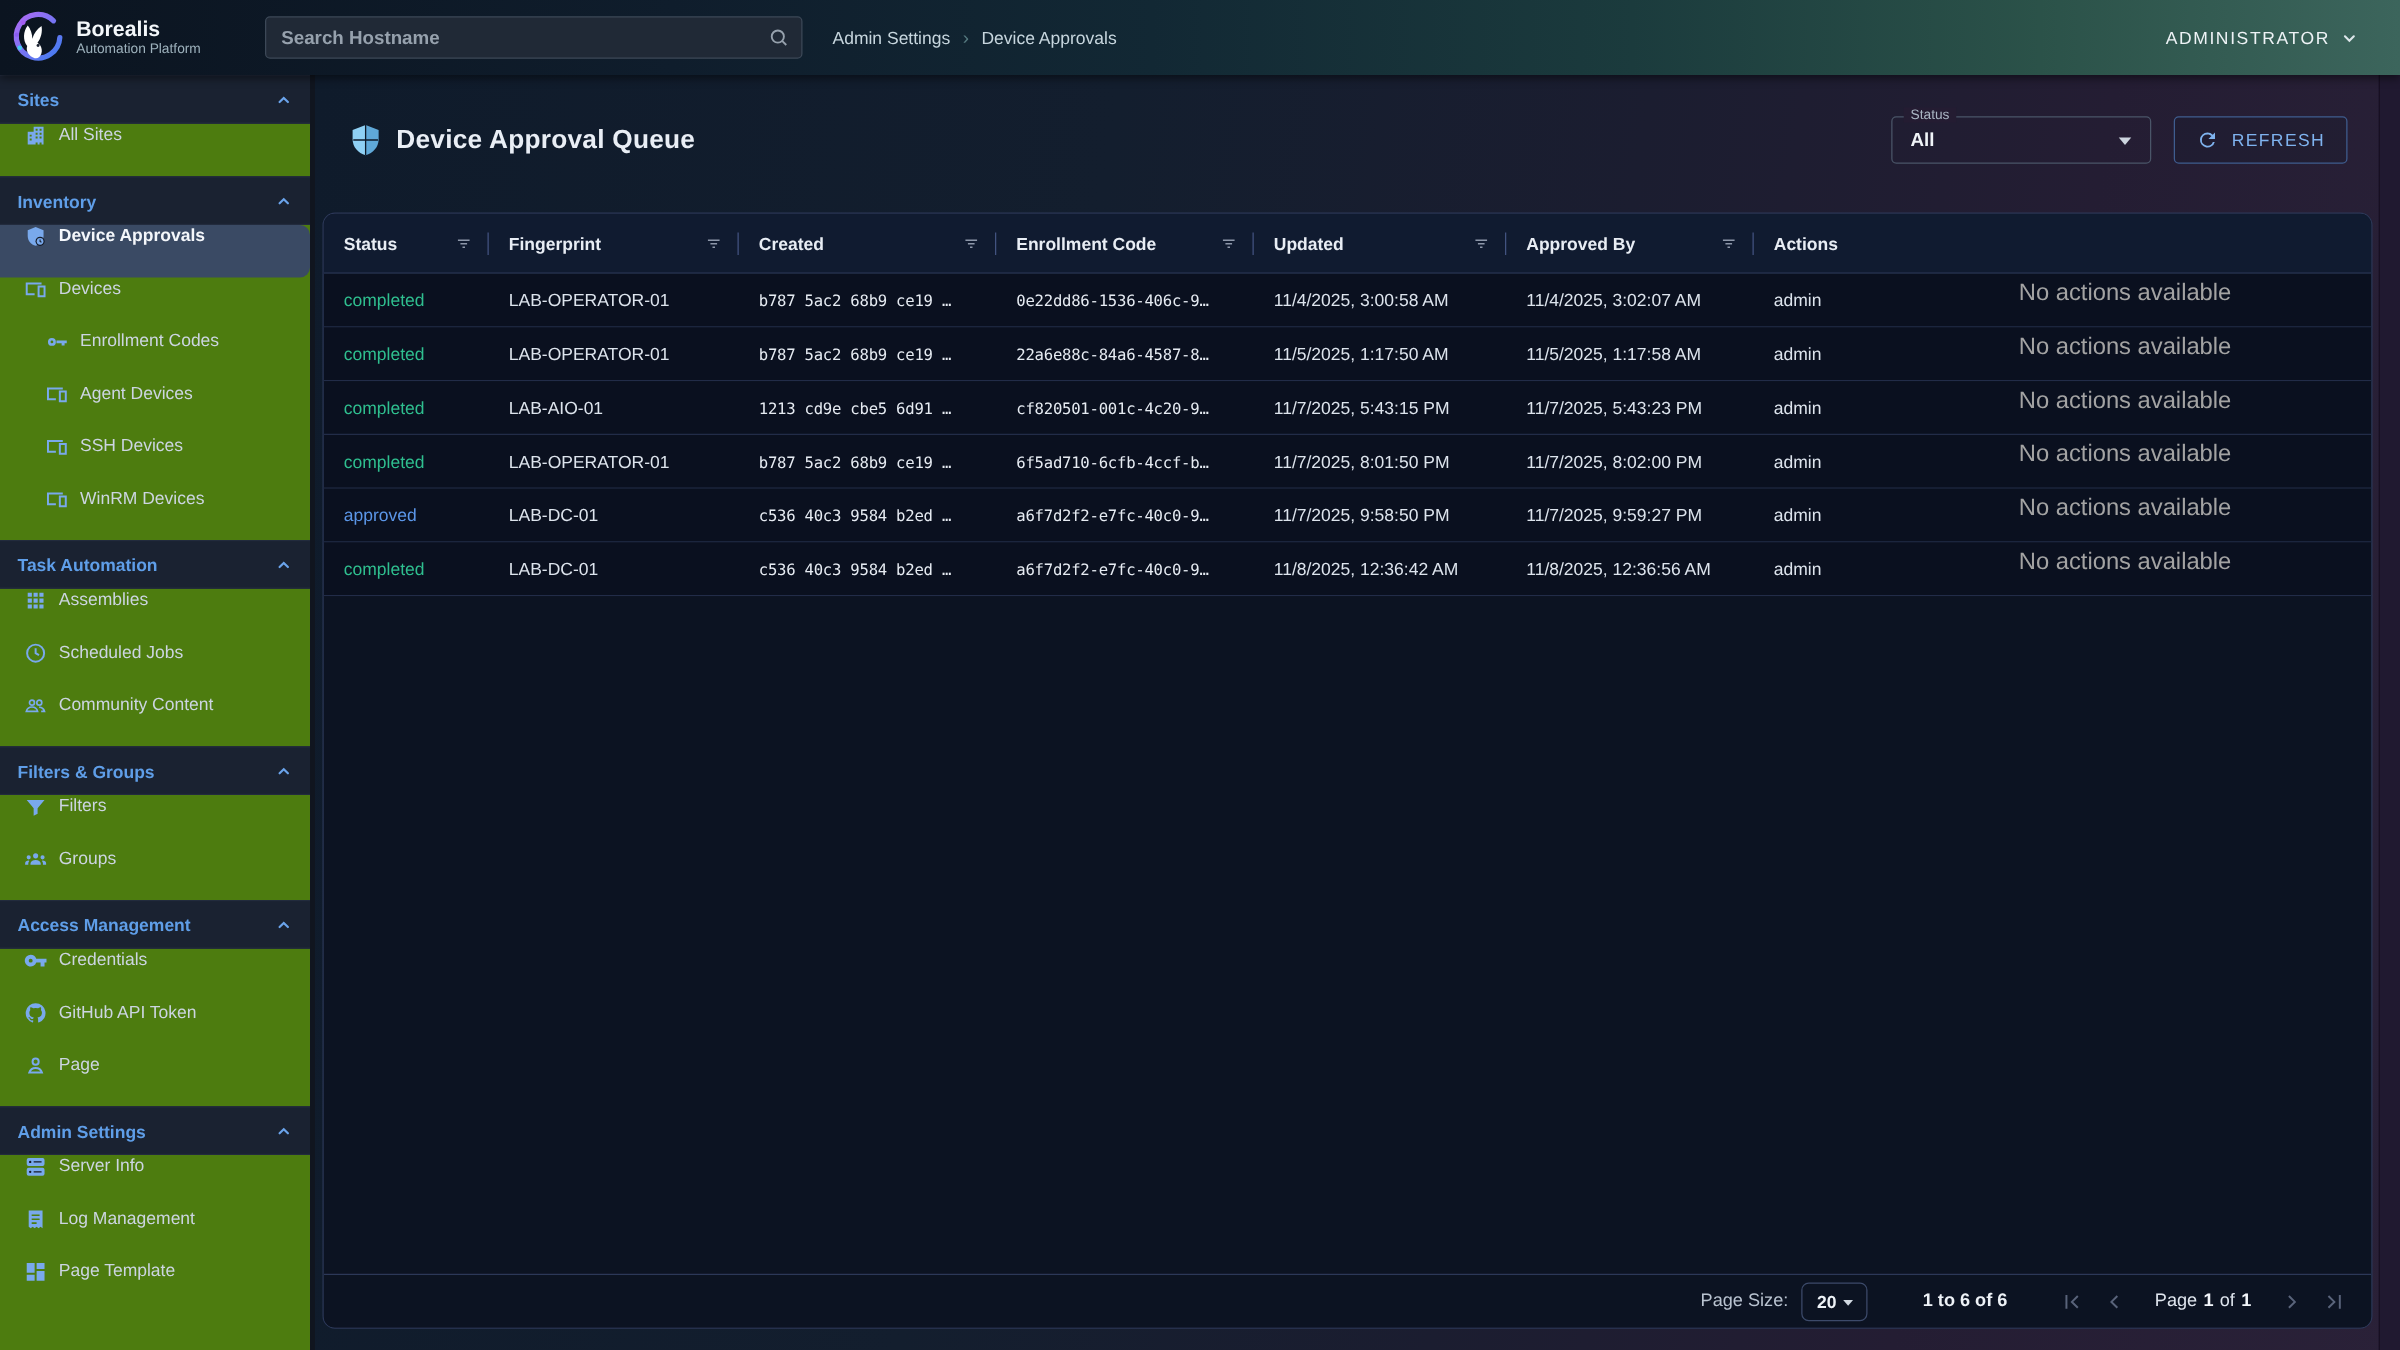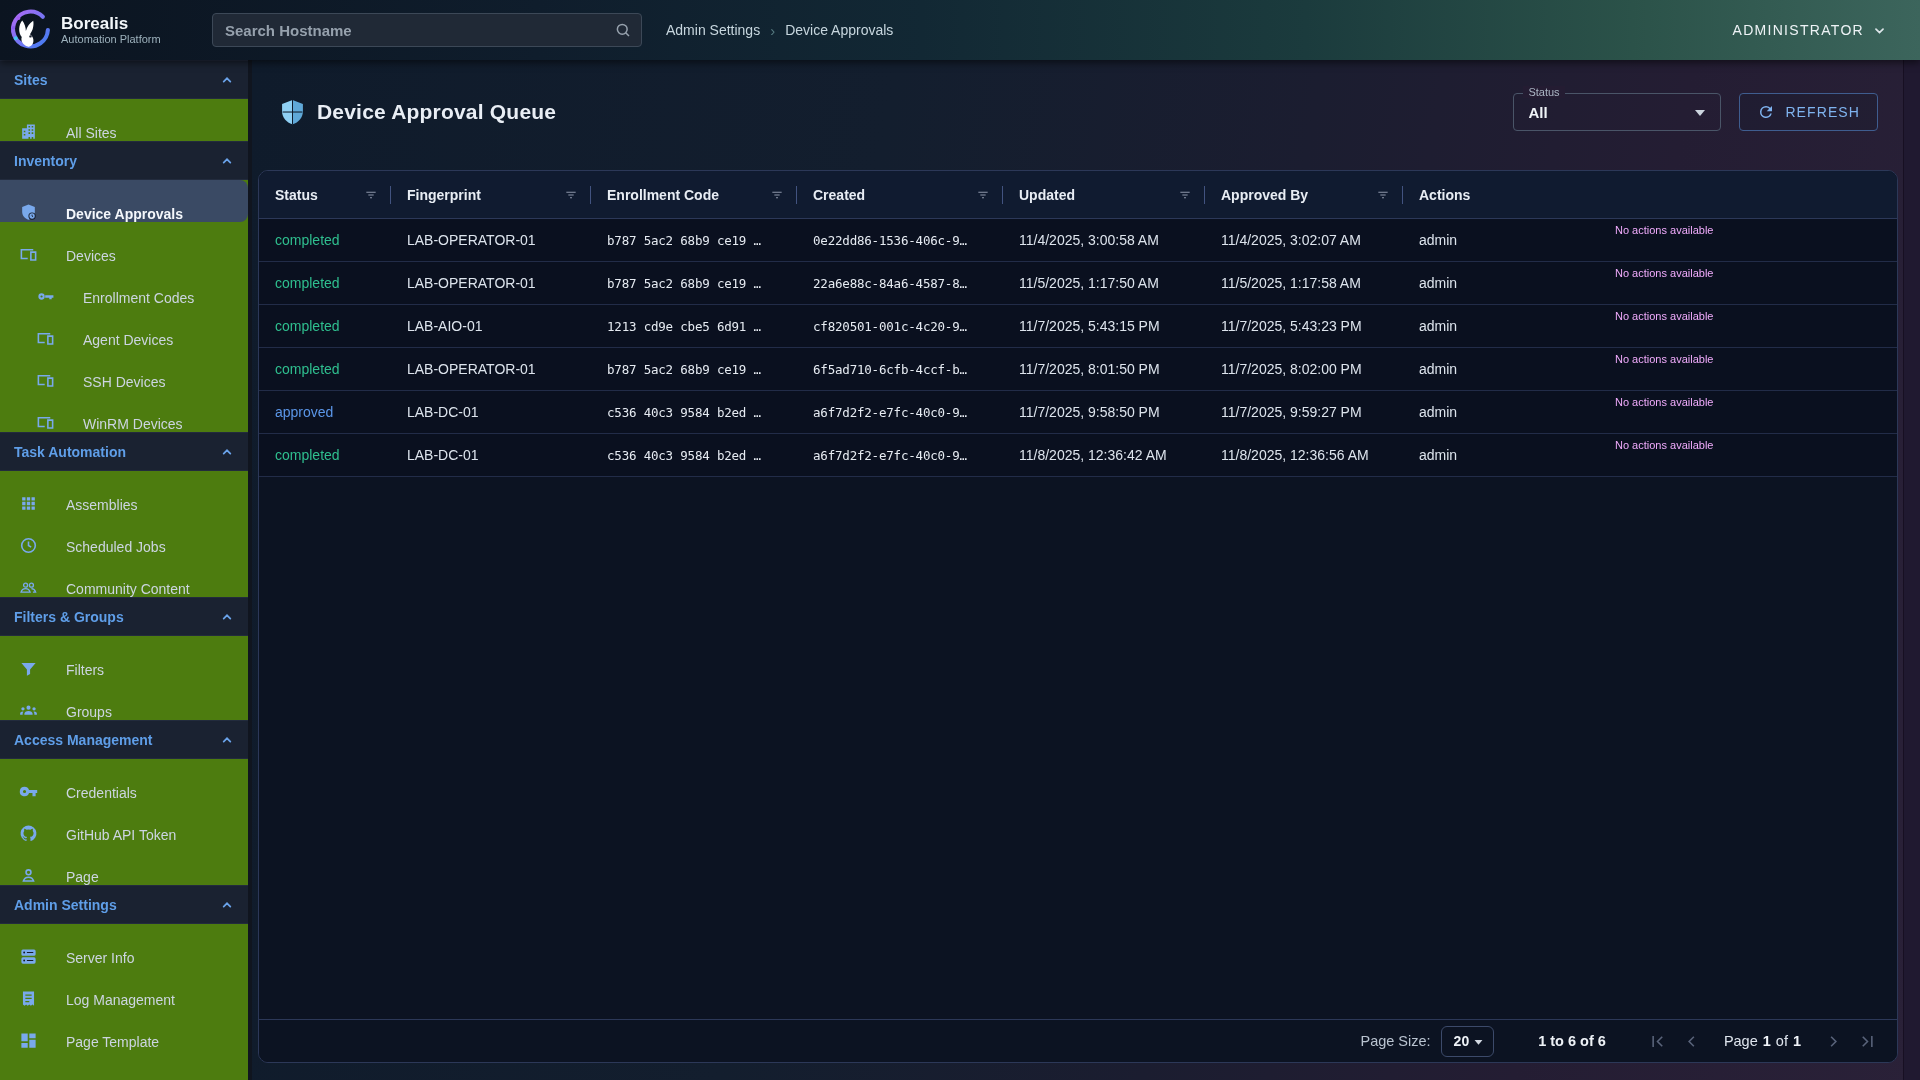--- a/index.html
+++ b/index.html
@@ -25,21 +25,21 @@
   .user .chev{width:17px;height:17px;color:#dde6ea;}
 
   
   .layout{display:flex;height:1020px;}
 
   
   .sidebar{width:248px;flex:none;background:#4d7c0f;border-right:4px solid #10151f;display:flex;flex-direction:column;overflow:hidden;}
   .section-header{height:37px;flex:none;display:flex;align-items:center;background:#1a2231;border-top:1px solid #222b3d;border-bottom:1px solid #222b3d;padding:0 13px 0 14px;cursor:pointer;}
   .section-label{color:#5f9ee8;font-weight:bold;font-size:14px;}
   .section-header .chev{margin-left:auto;width:16px;height:16px;color:#6aa3ea;}
-  .nav-item{height:42px;flex:none;display:flex;align-items:flex-end;gap:28px;padding-left:19px;color:#ccd5e1;font-size:14px;cursor:pointer;}
+  .nav-item{height:42px;flex:none;display:flex;align-items:flex-start;gap:9px;padding-left:19px;color:#ccd5e1;font-size:14px;cursor:pointer;}
   .nav-item.indent{padding-left:36px;}
   .nav-item .icon{width:19px;height:19px;color:#79a9ec;flex:none;}
   .nav-item.selected{background:#3a4a64;color:#f4f7fb;font-weight:bold;border-radius:0 8px 8px 0;}
 
   
   .main{flex:1;position:relative;
     background:linear-gradient(100deg,#0f1b2b 0%,#131e2e 35%,#1b1d30 58%,#241d33 78%,#2a2138 100%);}
   .scroll-strip{position:absolute;top:0;right:0;bottom:0;width:16px;background:#201930;border-left:1px solid #170f22;}
 
   .page-header{height:44px;margin-top:30px;padding:0 42px 0 28px;display:flex;align-items:center;}
@@ -56,21 +56,21 @@
   
   .card{margin:36px 0 0 6px;width:1640px;height:893px;background:#0c1322;border:1px solid #2c3858;border-radius:10px;display:flex;flex-direction:column;overflow:hidden;box-sizing:border-box;}
   .cols{display:grid;grid-template-columns:132px 200px 206px 206px 202px 198px 196px minmax(0,1fr);}
   .thead{height:47px;background:#101b30;border-bottom:1px solid #2c3858;flex:none;}
   .th{display:flex;align-items:center;padding-left:16px;position:relative;font-size:14px;font-weight:bold;color:#e8edf4;white-space:nowrap;}
   .th .filter{margin-left:auto;margin-right:12px;width:16px;height:16px;color:#8d97a9;cursor:pointer;flex:none;}
   .th:not(:last-child)::after{content:"";position:absolute;right:0;top:50%;transform:translateY(-50%);width:1px;height:18px;background:#425380;}
   .trow{height:42px;background:#0a101f;border-bottom:1px solid #222c48;flex:none;}
   .td{display:flex;align-items:center;padding-left:16px;font-size:14px;color:#dde4ed;overflow:hidden;white-space:nowrap;}
   .td.mono{font-family:"DejaVu Sans Mono",monospace;font-size:12.5px;letter-spacing:-.2px;color:#e6ebf2;}
-  .td.actions{align-items:flex-start;padding-top:5px;color:#f0abfc;font-size:11px;}
+  .td.actions{align-items:flex-start;padding-top:5px;color:#a3a3a3;font-size:19px;}
   .filler{flex:1;background:#0c1322;}
 
   
   .card-footer{height:42px;flex:none;border-top:1px solid #2c3858;display:flex;align-items:center;justify-content:flex-end;padding-right:20px;background:#0c1322;}
   .fs-label{color:#b9c3d0;font-size:14.5px;}
   .ps-box{margin-left:10px;height:29px;border:1px solid #3c4a6a;border-radius:6px;display:flex;align-items:center;padding:0 5px 0 12px;color:#eef2f7;font-weight:bold;font-size:14px;cursor:pointer;}
   .ps-box .caret{width:19px;height:19px;color:#d2d9e2;}
   .range{margin-left:44px;font-weight:bold;font-size:14.5px;color:#eef2f7;}
   .pager{display:flex;align-items:center;margin-left:42px;gap:15px;}
   .pg-icon{width:19px;height:19px;color:#59637a;cursor:pointer;}
@@ -385,29 +385,29 @@
           </div>
         <div class="th">
             <span>Fingerprint</span>
             <span class="filter">
               <svg viewBox="0 0 24 24">
                 <path fill="currentColor" d="M5 7h14v1.8H5zM8 11.1h8v1.8H8zM10.5 15.2h3v1.8h-3z"></path>
               </svg>
             </span>
           </div>
         <div class="th">
+            <span>Created</span>
+            <span class="filter">
+              <svg viewBox="0 0 24 24">
+                <path fill="currentColor" d="M5 7h14v1.8H5zM8 11.1h8v1.8H8zM10.5 15.2h3v1.8h-3z"></path>
+              </svg>
+            </span>
+          </div>
+        <div class="th">
             <span>Enrollment Code</span>
-            <span class="filter">
-              <svg viewBox="0 0 24 24">
-                <path fill="currentColor" d="M5 7h14v1.8H5zM8 11.1h8v1.8H8zM10.5 15.2h3v1.8h-3z"></path>
-              </svg>
-            </span>
-          </div>
-        <div class="th">
-            <span>Created</span>
             <span class="filter">
               <svg viewBox="0 0 24 24">
                 <path fill="currentColor" d="M5 7h14v1.8H5zM8 11.1h8v1.8H8zM10.5 15.2h3v1.8h-3z"></path>
               </svg>
             </span>
           </div>
         <div class="th">
             <span>Updated</span>
             <span class="filter">
               <svg viewBox="0 0 24 24">

